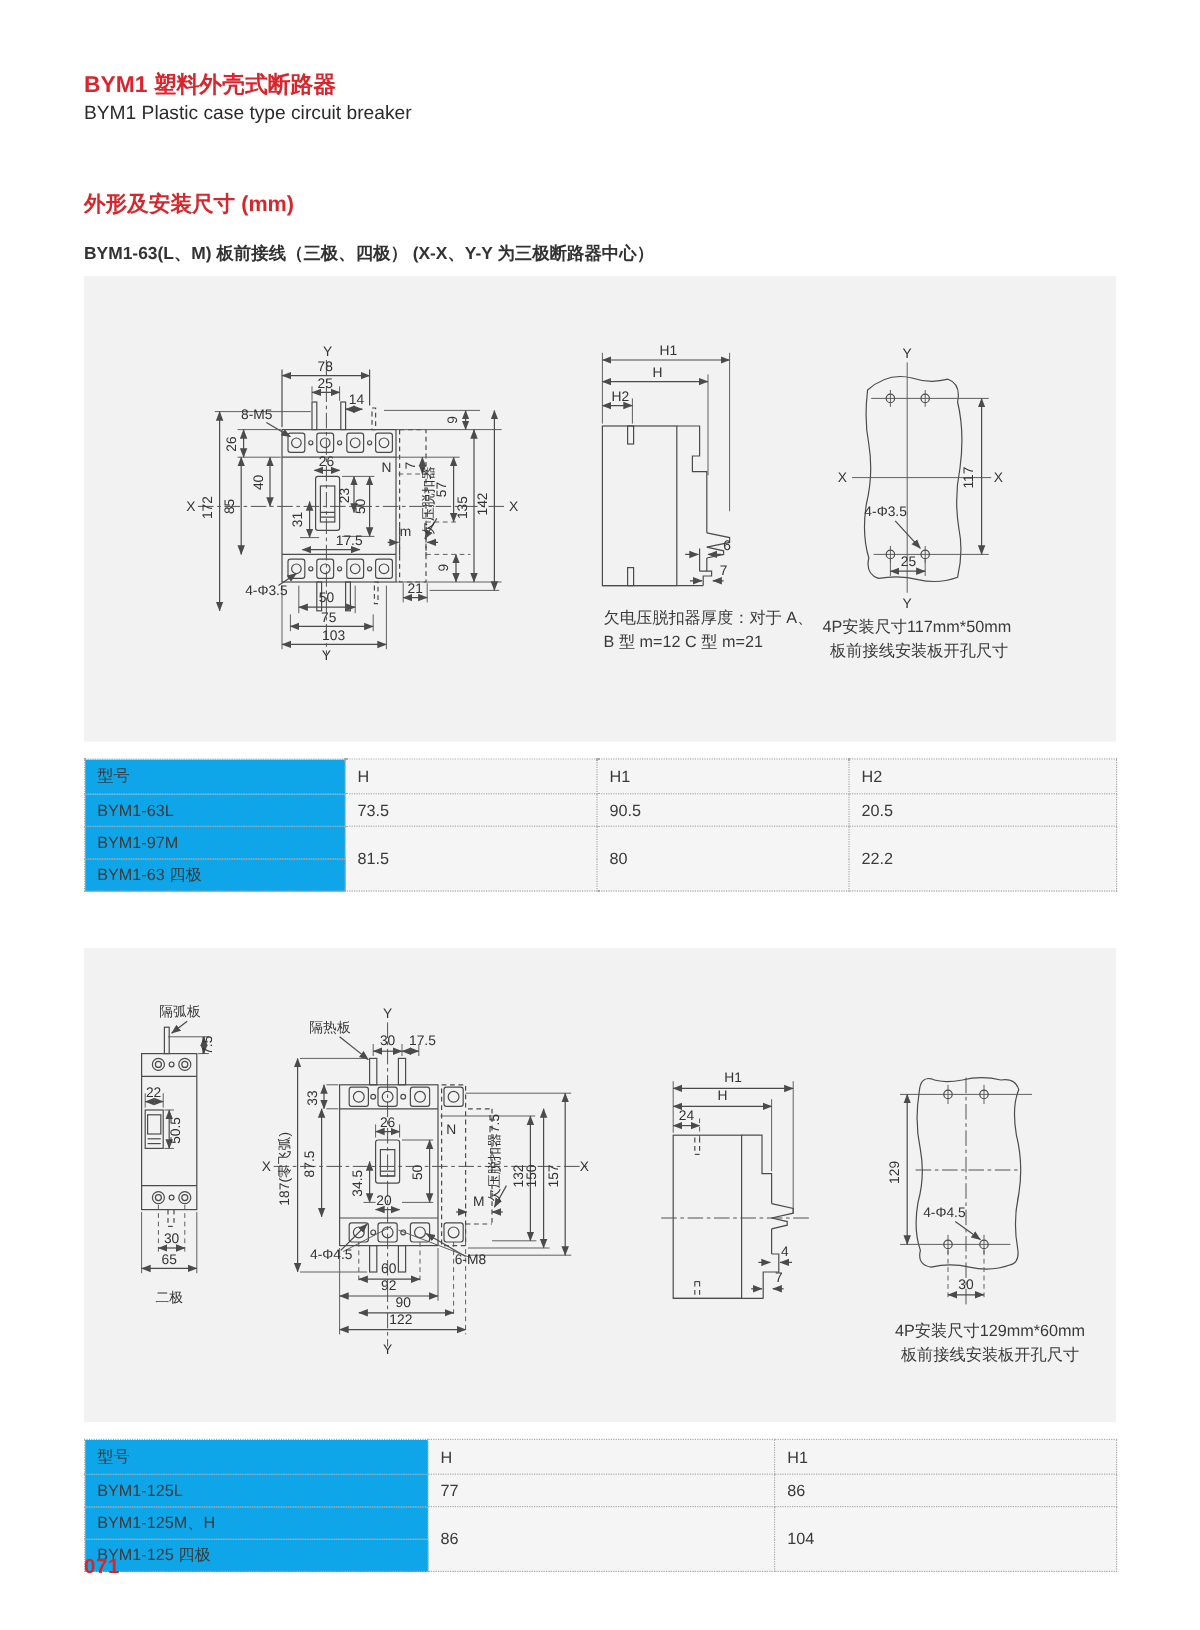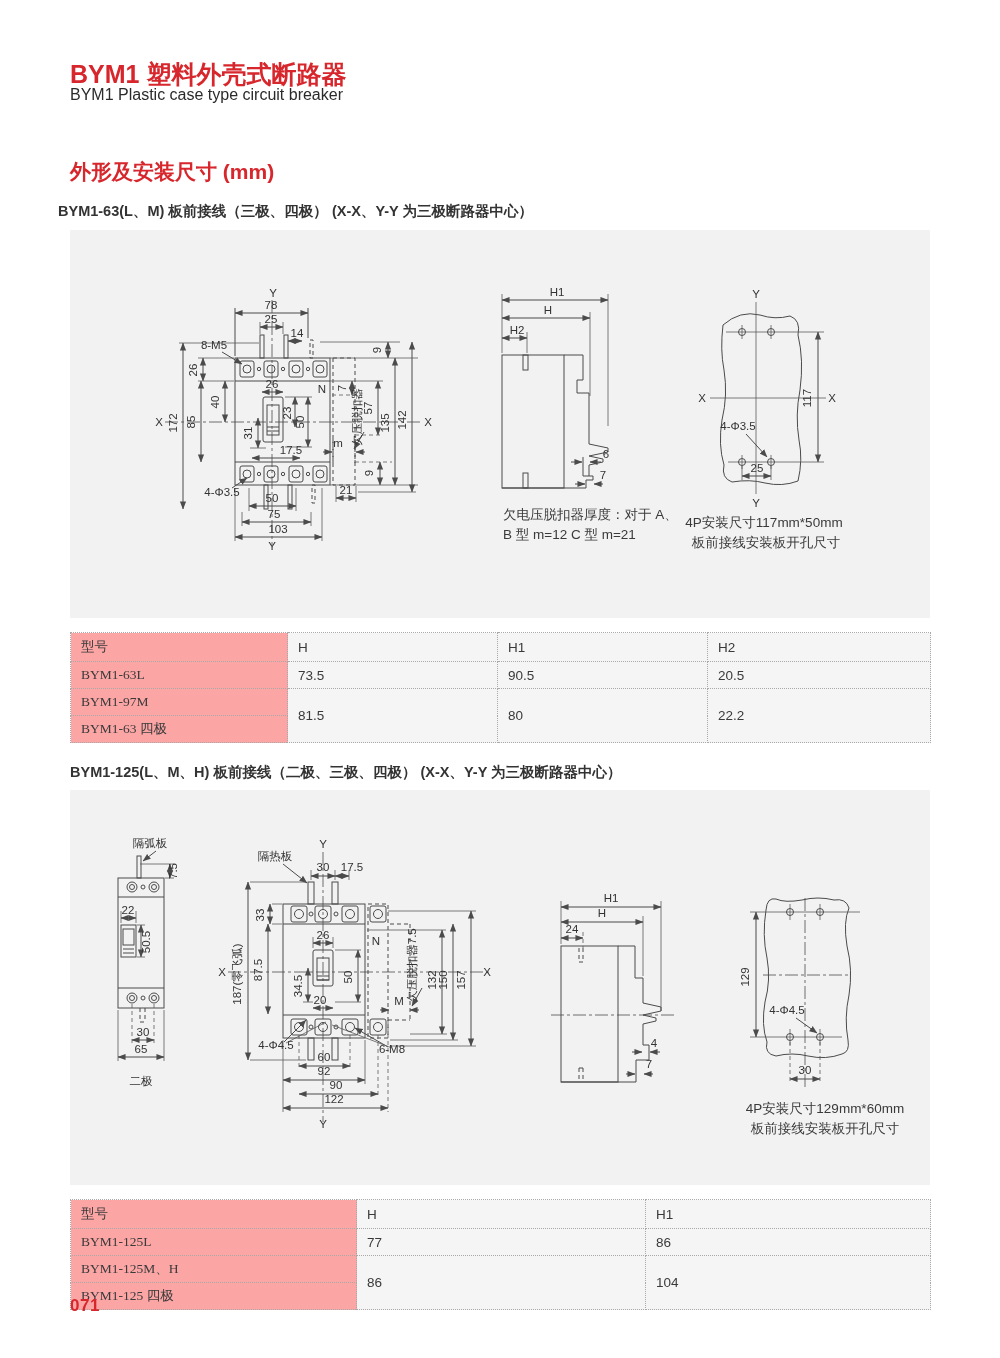--- a/index.html
+++ b/index.html
@@ -1,38 +1,38 @@
 <!DOCTYPE html>
 <html><head>
 <meta charset="utf-8">
 <style>
   html,body{margin:0;padding:0;background:#ffffff;}
   body{font-family:"Liberation Sans","DejaVu Sans",sans-serif;color:#333;}
   #page{position:relative;width:1000px;height:1358px;background:#fff;overflow:hidden;}
   .abs{position:absolute;}
-  .title-cn{left:70px;top:58px;font-size:25px;font-weight:700;color:#d7262c;}
+  .title-cn{left:70px;top:58px;font-size:19px;font-weight:700;color:#d7262c;}
   .title-en{left:70px;top:86px;font-size:16px;color:#2b2b2b;}
-  .section-title{left:70px;top:158px;font-size:21px;font-weight:700;color:#d7262c;}
+  .section-title{left:70px;top:158px;font-size:18px;font-weight:700;color:#d7262c;}
   .subheading{font-size:14.5px;font-weight:700;color:#333;}
-  .sub63{left:58px;top:202px;}
+  .sub63{left:70px;top:202px;}
   .sub125{left:70px;top:763px;}
   .panel{left:70px;width:860px;background:#f2f2f2;}
   .panel63{top:230px;height:388px;}
   .panel125{top:790px;height:395px;}
   .panel svg{display:block;width:860px;height:100%;}
   svg .ln{stroke:#4b4b4b;stroke-width:1;fill:none;}
   svg .thin{stroke:#5a5a5a;stroke-width:0.8;fill:none;}
   svg .dsh{stroke-dasharray:4 3;}
   svg .cl{stroke-dasharray:13 3 3 3;stroke-width:0.8;}
   svg text{fill:#333;font-size:11.5px;text-anchor:middle;font-family:"Liberation Sans","DejaVu Sans",sans-serif;}
   svg text.note{font-size:13.5px;text-anchor:start;fill:#3a3a3a;}
   svg text.capt{font-size:13.5px;fill:#3a3a3a;}
   table.spec{border-collapse:collapse;width:860px;table-layout:fixed;font-size:13.5px;color:#3a3a3a;}
   table.spec td{border:1px dotted #a9a9a9;height:26px;padding:0 0 0 10px;background:#f5f5f5;vertical-align:middle;}
-  table.spec td.c1{background:#fca5a5;font-family:Liberation Serif, serif;}
+  table.spec td.c1{background:#0ea5e9;}
   table.spec tr.hd td{height:28px;}
   .tbl63{left:70px;top:632px;}
   .tbl125{left:70px;top:1199px;}
   .pageno{left:70px;top:1296px;font-size:17px;font-weight:700;color:#d7262c;letter-spacing:.5px;}
 </style>
 </head>
 <body>
 
 <div id="page">
 
@@ -271,21 +271,20 @@
       <td rowspan="2">81.5</td>
       <td rowspan="2">80</td>
       <td rowspan="2">22.2</td>
     </tr>
     <tr>
       <td class="c1">BYM1-63 四极</td>
     </tr>
   </tbody>
     </table>
 
-  <div class="abs subheading sub125">BYM1-125(L、M、H) 板前接线（二极、三极、四极） (X-X、Y-Y 为三极断路器中心）</div>
 
   <div class="abs panel panel125">
   <svg viewBox="0 0 860 395">
 
     <line class="ln" x1="86" y1="61" x2="73" y2="71" marker-end="url(#ar)"></line>
     <rect class="ln" x="67" y="66" width="4" height="22"></rect>
     <rect class="ln" x="48" y="88" width="46" height="130"></rect>
     <line class="ln" x1="48" y1="107" x2="94" y2="107"></line>
     <circle class="ln" cx="62" cy="97" r="5"></circle>
         <circle class="ln" cx="62" cy="97" r="2.5"></circle>

